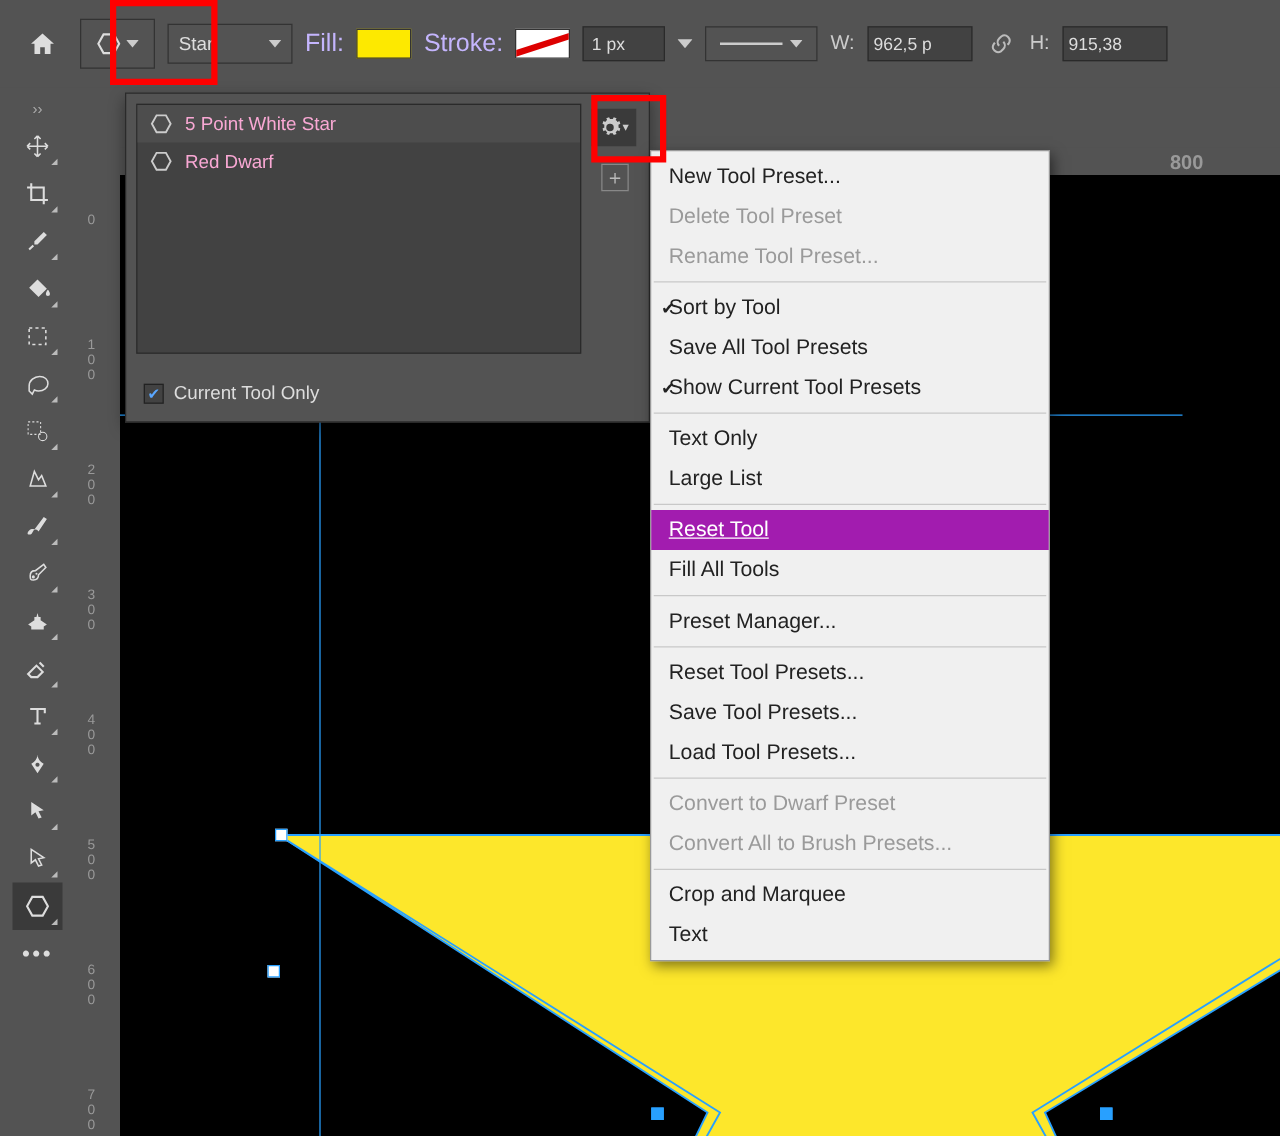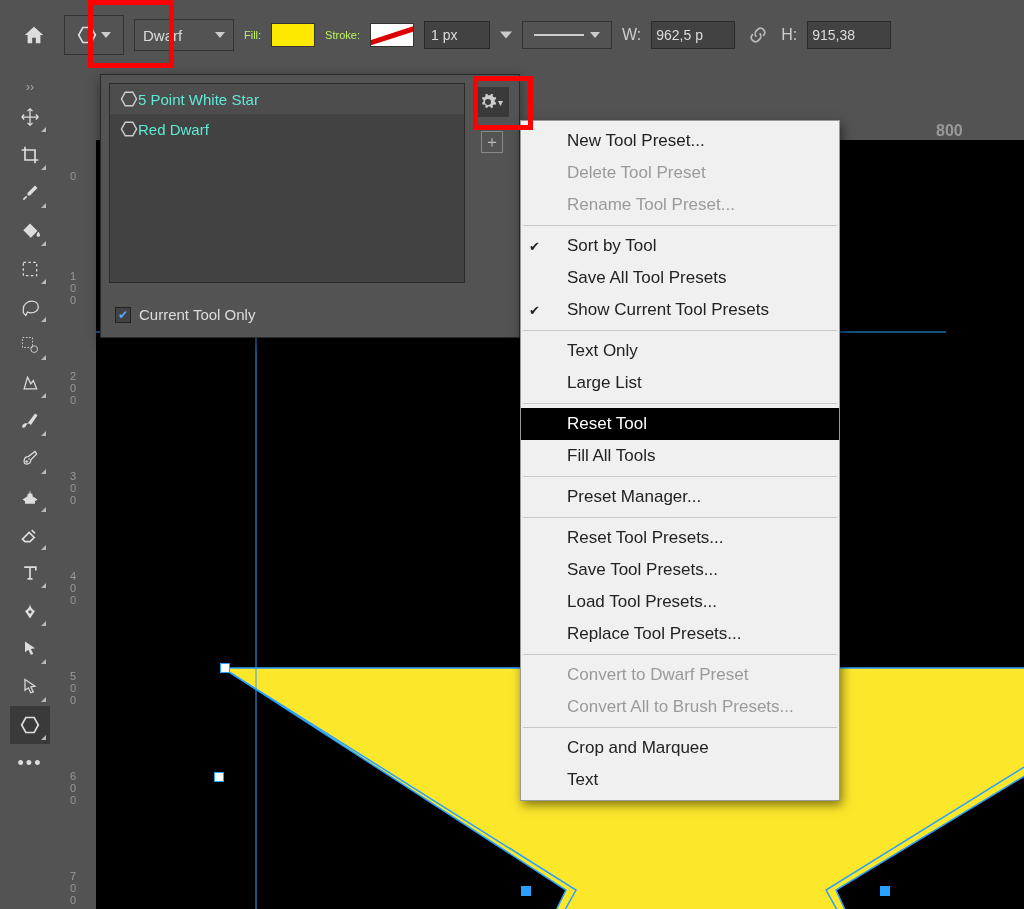--- a/index.html
+++ b/index.html
@@ -9,21 +9,21 @@
   .options-bar { position: absolute; left: 0; top: 0; right: 0; height: 70px; background: #535353; display: flex; align-items: center; padding-left: 14px; gap: 10px; }
   .home-btn { width: 40px; height: 40px; display: flex; align-items: center; justify-content: center; cursor: pointer; }
   .home-icon { width: 22px; height: 22px; }
   .tool-preset-btn { width: 60px; height: 40px; border:1px solid #333; display:flex; align-items:center; justify-content:center; gap:4px; cursor:pointer; background:#535353;}
   .hexagon-sm { width: 20px; height: 20px; }
   .chev { width:10px; height:10px; }
   .red-highlight-1 { position:absolute; left:88px; top:0px; width:86px; height:68px; border:5px solid #ff0000; pointer-events:none; z-index:50;}
   .red-highlight-2 { position:absolute; left:473px; top:76px; width:60px; height:54px; border:5px solid #ff0000; pointer-events:none; z-index:50;}
 
   .mode-select { width: 100px; height: 32px; background:#535353; border:1px solid #333; display:flex; align-items:center; justify-content:space-between; padding:0 8px; color:#ddd; font-size:15px; cursor:pointer;}
-  .opt-label { font-size:11px; color:#bef264;}
+  .opt-label { font-size:20px; color:#c4b5fd;}
   .fill-swatch { width:44px; height:24px; background:#FDE900; border:1px solid #333; cursor:pointer;}
   .stroke-swatch { width:44px; height:24px; background:#fff; border:1px solid #333; position:relative; cursor:pointer; overflow:hidden;}
   .stroke-swatch::before { content:''; position:absolute; left:-4px; top:9px; width:52px; height:5px; background:#d00; transform:rotate(-18deg);}
   .num-input { width:90px; height:28px; background:#424242; border:1px solid #2a2a2a; color:#ddd; font-size:14px; display:flex; align-items:center; padding:0 6px; justify-content:space-between;}
   .num-input-sm { width:66px;}
   .stroke-style { width:90px; height:28px; background:#535353; border:1px solid #333; display:flex; align-items:center; justify-content:center; cursor:pointer;}
   .stroke-line { width:50px; height:2px; background:#ccc;}
   .dim-label { font-size:16px; color:#ccc;}
   .dim-val { width:84px; height:28px; background:#424242; border:1px solid #2a2a2a; color:#ddd; font-size:14px; display:flex; align-items:center; padding:0 4px;}
   .link-icon { width:26px; height:20px; color:#bbb;}
@@ -43,33 +43,33 @@
   .ruler-v .tick { position:absolute; left:2px;}
   .ruler-h { position:absolute; left:36px; top:48px; right:0; height:22px; background:#535353;}
   .ruler-h .htick { position:absolute; top:4px; color:#999; font-size:16px;font-weight:bold;}
   .canvas { position:absolute; left:36px; top:70px; width:988px; height:840px; background:#000;}
   .star-path { position:absolute; left:0; top:0;}
   .transform-handle { position:absolute; width:10px; height:10px; background:#fff; border:1px solid #28a0ff;}
 
   
   .preset-panel { position:absolute; left:100px; top:74px; width:420px; height:264px; background:#535353; border:1px solid #2a2a2a; z-index:30; box-shadow:0 4px 12px rgba(0,0,0,.4);}
   .preset-list { position:absolute; left:8px; top:8px; width:356px; height:200px; background:#424242; border:1px solid #2a2a2a;}
-  .preset-item { height:30px; display:flex; align-items:center; padding:0 10px; color:#5eead4; font-size:15px; cursor:pointer;}
+  .preset-item { height:30px; display:flex; align-items:center; gap:10px; padding:0 10px; color:#f9a8d4; font-size:15px; cursor:pointer;}
   .preset-item.sel { background:#4d4d4d;}
   .gear-btn { position:absolute; right:10px; top:12px; width:36px; height:30px; background:#3a3a3a; display:flex; align-items:center; justify-content:center; cursor:pointer; color:#ccc;}
   .add-btn { position:absolute; right:16px; top:56px; width:22px; height:22px; border:1px solid #888; display:flex; align-items:center; justify-content:center; color:#bbb; font-size:16px; cursor:pointer;}
   .chk-row { position:absolute; left:14px; bottom:14px; display:flex; align-items:center; gap:8px; color:#ddd; font-size:15px;}
   .chk-box { width:16px; height:16px; background:#424242; border:1px solid #222; display:flex; align-items:center; justify-content:center; color:#5aa7ff; font-size:12px; cursor:pointer;}
 
   
   .ctx-menu { position:absolute; left:520px; top:120px; width:320px; background:#f0f0f0; border:1px solid #999; box-shadow:2px 4px 10px rgba(0,0,0,.5); z-index:40; font-size:17px; color:#222; padding:4px 0;}
-  .ctx-item { height:32px; display:flex; align-items:center; padding-left:46px; cursor:default; position:relative;}
+  .ctx-item { height:32px; display:flex; align-items:center; padding-left:14px; cursor:default; position:relative;}
   .ctx-item.enabled { cursor:pointer;}
   .ctx-item.disabled { color:#9a9a9a;}
-  .ctx-item.highlight { background:#000000; color:#fff;}
+  .ctx-item.highlight { background:#a21caf; color:#fff;text-decoration:underline;}
   .ctx-sep { height:1px; background:#c8c8c8; margin:4px 2px;}
   .ctx-check::before { content:'✔'; position:absolute; left:8px; font-size:13px;}
 </style>
 </head>
 <body>
 
 <div class="options-bar">
   <div class="home-btn">
     <svg class="home-icon" viewBox="0 0 24 24" fill="#ddd">
         <path d="M12 3l10 9h-3v9h-5v-6H10v6H5v-9H2z"></path>
@@ -77,21 +77,21 @@
   </div>
   <div class="tool-preset-btn">
     <svg class="hexagon-sm" viewBox="0 0 24 24" fill="none" stroke="#ddd" stroke-width="2">
         <polygon points="7,3 17,3 22,12 17,21 7,21 2,12"></polygon>
       </svg>
     <svg class="chev" viewBox="0 0 10 10" fill="#ccc">
         <polygon points="0,2 10,2 5,8"></polygon>
       </svg>
   </div>
   <div class="mode-select">
-    <span>Dwarf</span>
+    <span>Star</span>
     <svg class="chev" viewBox="0 0 10 10" fill="#ccc">
         <polygon points="0,2 10,2 5,8"></polygon>
       </svg>
   </div>
   <span class="opt-label">Fill:</span>
   <div class="fill-swatch"></div>
   <span class="opt-label">Stroke:</span>
   <div class="stroke-swatch"></div>
   <div class="num-input num-input-sm">
     <span>1 px</span>
@@ -310,20 +310,19 @@
     <div class="ctx-item enabled">Large List</div>
     <div class="ctx-sep"></div>
     <div class="ctx-item enabled highlight">Reset Tool</div>
     <div class="ctx-item enabled">Fill All Tools</div>
     <div class="ctx-sep"></div>
     <div class="ctx-item enabled">Preset Manager...</div>
     <div class="ctx-sep"></div>
     <div class="ctx-item enabled">Reset Tool Presets...</div>
     <div class="ctx-item enabled">Save Tool Presets...</div>
     <div class="ctx-item enabled">Load Tool Presets...</div>
-    <div class="ctx-item enabled">Replace Tool Presets...</div>
     <div class="ctx-sep"></div>
     <div class="ctx-item disabled">Convert to Dwarf Preset</div>
     <div class="ctx-item disabled">Convert All to Brush Presets...</div>
     <div class="ctx-sep"></div>
     <div class="ctx-item enabled">Crop and Marquee</div>
     <div class="ctx-item enabled">Text</div>
   </div>
 
 </body></html>

